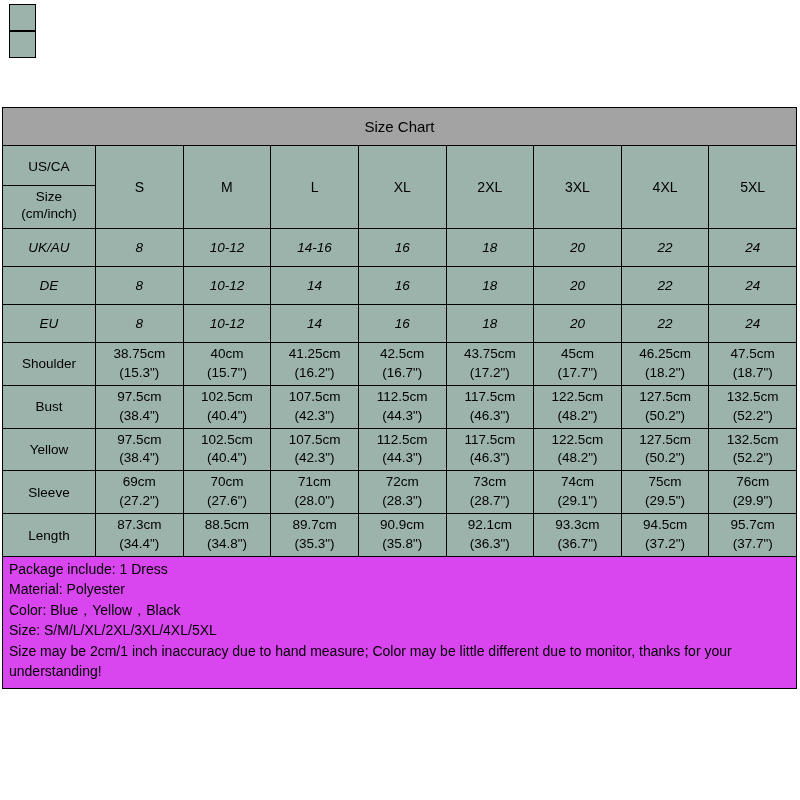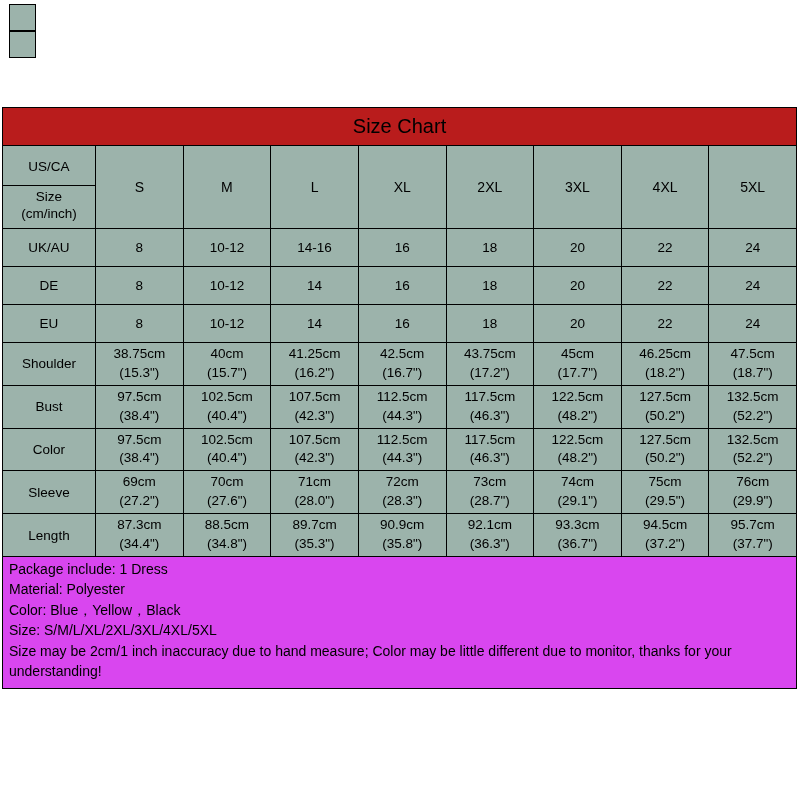--- a/index.html
+++ b/index.html
@@ -21,33 +21,33 @@
   table {
     border-collapse: collapse; width: 100%; table-layout: fixed;
   }
   td {
     border: 1px solid #000;
     text-align: center; vertical-align: middle;
     font-size: 13.5px;
     padding: 2px 1px;
     overflow: hidden;
   }
-  .title-cell { background: #b91c1c; font-size: 20px; height: 33px; }
+  .title-cell { background: #a3a3a3; font-size: 15px; height: 33px; }
   .green { background: #9cb3ab; }
   .corner { padding: 0; }
   .corner-top {
     height: 37px; display: flex; align-items: center; justify-content: center;
     border-bottom: 1px solid #000; white-space: pre-line; line-height: 1.3; text-align: right;
   }
   .corner-bottom {
     height: 40px; display: flex; align-items: center; justify-content: center;
     white-space: pre-line; line-height: 1.25;
   }
   .size-head { font-size: 14px; height: 78px; }
-  .single-row td { height: 33px; }
+  .single-row td { height: 33px; font-style: italic; }
   .two-line { white-space: pre-line; line-height: 1.4; height: 36px; }
 
   .footer {
     border: 1px solid #000; border-top: none;
     background: #d946ef;
     padding: 2px 6px 6px 6px;
     font-size: 14px; line-height: 20.5px;
   }
 </style>
 </head>
@@ -155,21 +155,21 @@
           <td class="green two-line">117.5cm
 (46.3")</td>
           <td class="green two-line">122.5cm
 (48.2")</td>
           <td class="green two-line">127.5cm
 (50.2")</td>
           <td class="green two-line">132.5cm
 (52.2")</td>
         </tr>
         <tr class="measure-row">
-          <td class="green">Color</td>
+          <td class="green">Yellow</td>
           <td class="green two-line">97.5cm
 (38.4")</td>
           <td class="green two-line">102.5cm
 (40.4")</td>
           <td class="green two-line">107.5cm
 (42.3")</td>
           <td class="green two-line">112.5cm
 (44.3")</td>
           <td class="green two-line">117.5cm
 (46.3")</td>

